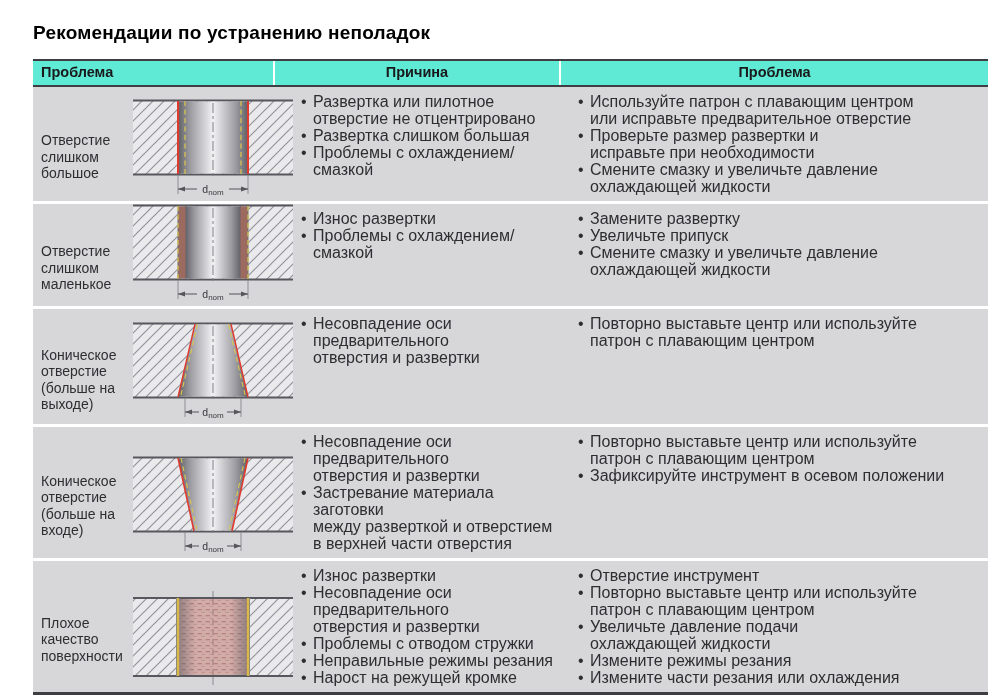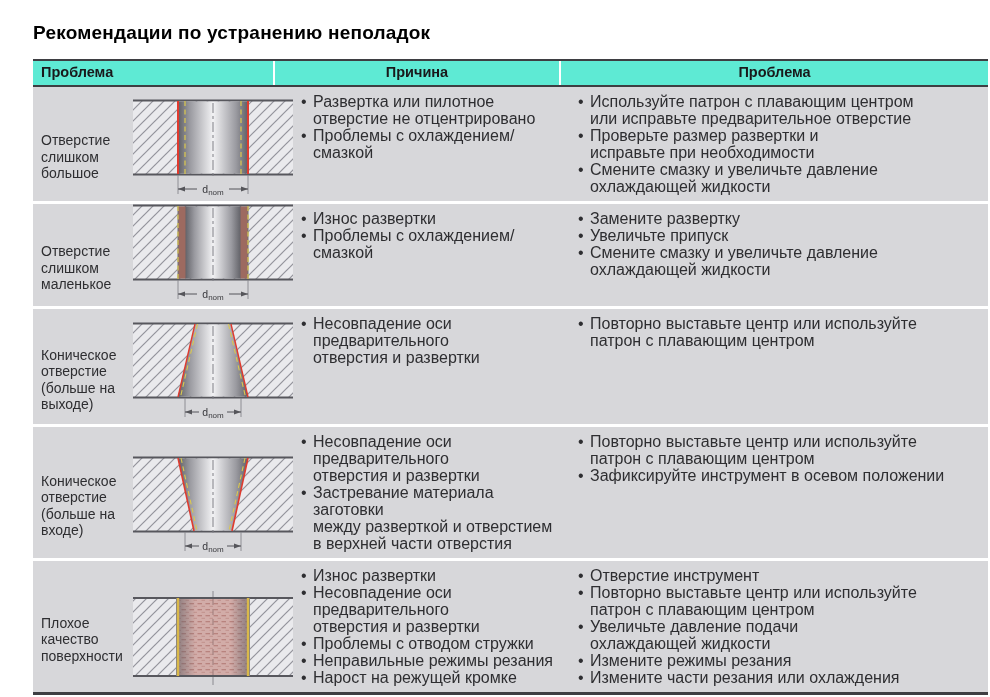--- a/index.html
+++ b/index.html
@@ -117,20 +117,21 @@
       <polygon points="45,90 52,87.6 52,92.4" fill="#55555a" stroke="none"></polygon>
       <polygon points="115,90 108,87.6 108,92.4" fill="#55555a" stroke="none"></polygon>
       <text x="80" y="93.5" text-anchor="middle" font-size="10.5" fill="#3a3a3e" stroke="none"><tspan>d</tspan><tspan font-size="8" dy="2">nom</tspan></text>
     </g>
   </svg>
           </div>
     <div class="cause-cell">
       <ul class="bullets">
               <li>Развертка или пилотное
 отверстие не отцентрировано</li>
+              <li>Развертка слишком большая</li>
               <li>Проблемы с охлаждением/смазкой</li>
             </ul>
     </div>
     <div class="solution-cell">
       <ul class="bullets">
               <li>Используйте патрон с плавающим центром
 или исправьте предварительное отверстие</li>
               <li>Проверьте размер развертки и
 исправьте при необходимости</li>
               <li>Смените смазку и увеличьте давление

